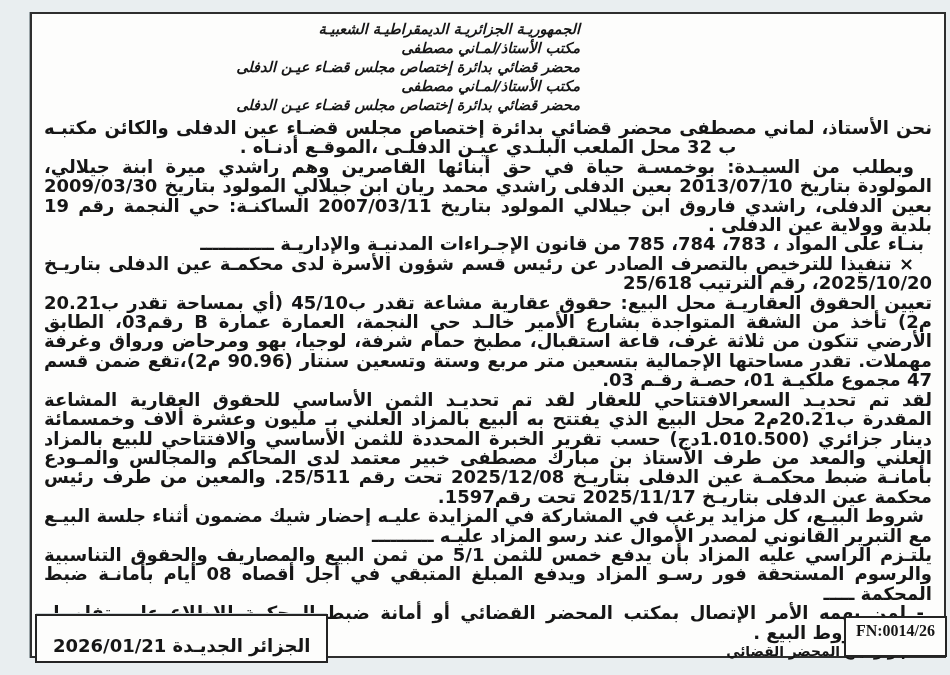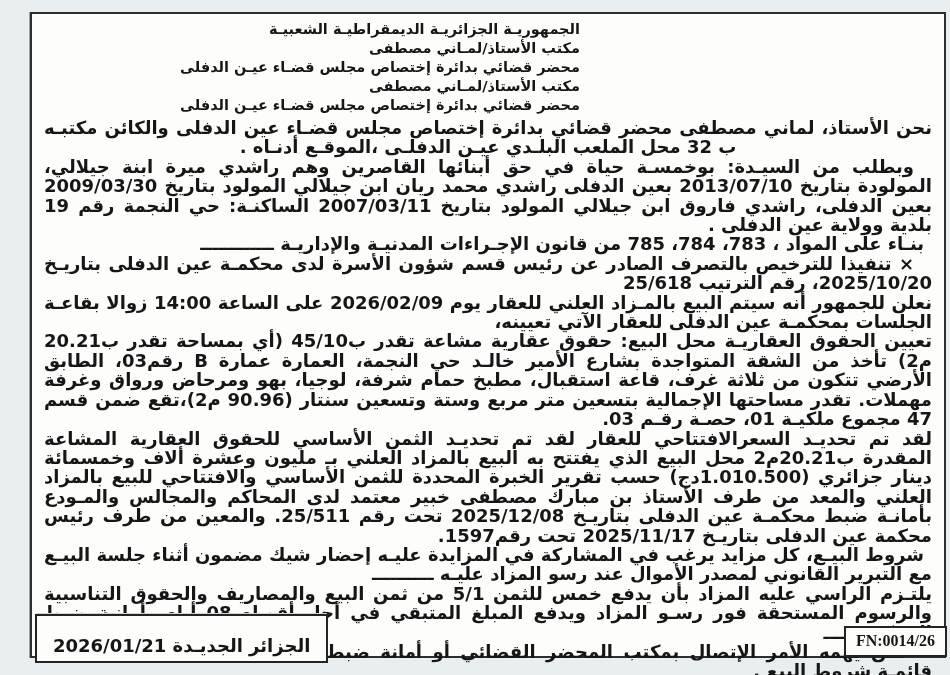--- a/index.html
+++ b/index.html
@@ -23,20 +23,21 @@
     direction: rtl;
   }
   .header-block {
     text-align: right;
     padding-left: 355px; 
     margin-right: 352px;
     font-weight: bold;
     font-size: 14.5px;
     line-height: 19px;
     white-space: nowrap;
+    font-style: italic;
   }
   .header-line { direction: rtl; }
   .notice-title {
     text-align: center;
     font-weight: bold;
     font-size: 14.5px;
     line-height: 19px;
     margin-left: 60px;
   }
   .notice-subtitle {
@@ -73,21 +74,21 @@
     font-size: 18px;
     direction: rtl;
     white-space: nowrap;
     box-shadow: 0 -2px 0 -1px #cfd6d8;
   }
   .stamp-reference {
     position: absolute;
     right: 3px; bottom: 18px;
     background: #fdfdfc;
     border: 2px solid #242424;
-    padding: 4px 10px 5px 10px;
+    padding: 4px 10px 15px 10px;
     font-family: "Liberation Serif", serif;
     font-weight: bold;
     font-size: 16px;
     direction: ltr;
     white-space: nowrap;
     margin-top: 28px;
   }
 </style>
 </head>
 <body>
@@ -102,21 +103,20 @@
       <div class="header-line">مكتب الأستاذ/لمـاني مصطفى</div>
       <div class="header-line">محضر قضائي بدائرة إختصاص  مجلس قضـاء عيـن الدفلى</div>
     </div>
 
 
     <div class="body-block">
       <div class="para center-last">نحن الأستاذ، لماني مصطفى محضر قضائي بدائرة إختصاص مجلس قضـاء عين الدفلى والكائن مكتبـه ب 32 محل الملعب البلـدي عيـن الدفلـى ،الموقـع أدنـاه .</div>
       <div class="para indent">وبطلب من السيـدة: بوخمسـة حياة في حق أبنائها القاصرين وهم راشدي ميرة ابنة جيلالي، المولودة بتاريخ 2013/07/10 بعين الدفلى راشدي محمد ريان ابن جيلالي المولود بتاريخ 2009/03/30 بعين الدفلى، راشدي فاروق ابن جيلالي المولود بتاريخ 2007/03/11 الساكنـة: حي النجمة رقم 19 بلدية وولاية عين الدفلى .</div>
       <div class="para small-indent">بنـاء على المواد ، 783، 784، 785 من قانون الإجـراءات المدنيـة والإداريـة ــــــــــــ</div>
       <div class="para indent">× تنفيذا للترخيص بالتصرف الصادر عن رئيس قسم شؤون الأسرة لدى محكمـة عين الدفلى بتاريـخ 2025/10/20، رقم الترتيب 25/618</div>
-      <div class="para">نعلن للجمهور أنه سيتم البيع بالمـزاد العلني للعقار يوم 2026/02/09 على الساعة 14:00 زوالا بقاعـة الجلسات بمحكمـة عين الدفلى للعقار الآتي تعيينه،</div>
       <div class="para">تعيين الحقوق العقاريـة محل البيع: حقوق عقارية مشاعة تقدر ب45/10 (أي بمساحة تقدر ب20.21 م2) تأخذ من الشقة المتواجدة بشارع الأمير خالـد حي النجمة، العمارة عمارة B رقم03، الطابق الأرضي تتكون من ثلاثة غرف، قاعة استقبال، مطبخ حمام شرفة، لوجيا، بهو ومرحاض ورواق وغرفة مهملات. تقدر مساحتها الإجمالية بتسعين متر مربع وستة وتسعين سنتار (90.96 م2)،تقع ضمن قسم 47 مجموع ملكيـة 01، حصـة رقـم 03.</div>
       <div class="para">لقد تم تحديـد السعرالافتتاحي للعقار لقد تم تحديـد الثمن الأساسي للحقوق العقارية المشاعة المقدرة ب20.21م2 محل البيع الذي يفتتح به البيع بالمزاد العلني بـ مليون وعشرة ألاف وخمسمائة دينار جزائري (1.010.500دج) حسب تقرير الخبرة المحددة للثمن الأساسي والافتتاحي للبيع بالمزاد العلني والمعد من طرف الأستاذ بن مبارك مصطفى خبير معتمد لدى المحاكم والمجالس والمـودع بأمانـة ضبط محكمـة عين الدفلى بتاريـخ 2025/12/08 تحت رقم 25/511. والمعين من طرف رئيس محكمة عين الدفلى بتاريـخ 2025/11/17 تحت رقم1597.</div>
       <div class="para small-indent">شروط البيـع، كل مزايد يرغب في المشاركة في المزايدة عليـه إحضار شيك مضمون أثناء جلسة البيـع مع التبرير القانوني لمصدر الأموال عند رسو المزاد عليـه ــــــــــ</div>
       <div class="para">يلتـزم الراسي عليه المزاد بأن يدفع خمس للثمن 5/1 من ثمن البيع والمصاريف والحقوق التناسبية والرسوم المستحقة فور رسـو المزاد ويدفع المبلغ المتبقي في أجل أقصاه 08 أيام بأمانـة ضبط المحكمة ـــــ</div>
       <div class="para small-indent">- لمن يهمه الأمر الإتصال بمكتب المحضر القضائي أو أمانة ضبط المحكمة للإطلاع على تفاصيل  قائمـة شروط البيع .</div>
     </div>
 
     <div class="signature-line">ختـم وتوقيـع المحضر القضائي</div>
   </div>
 </div>

